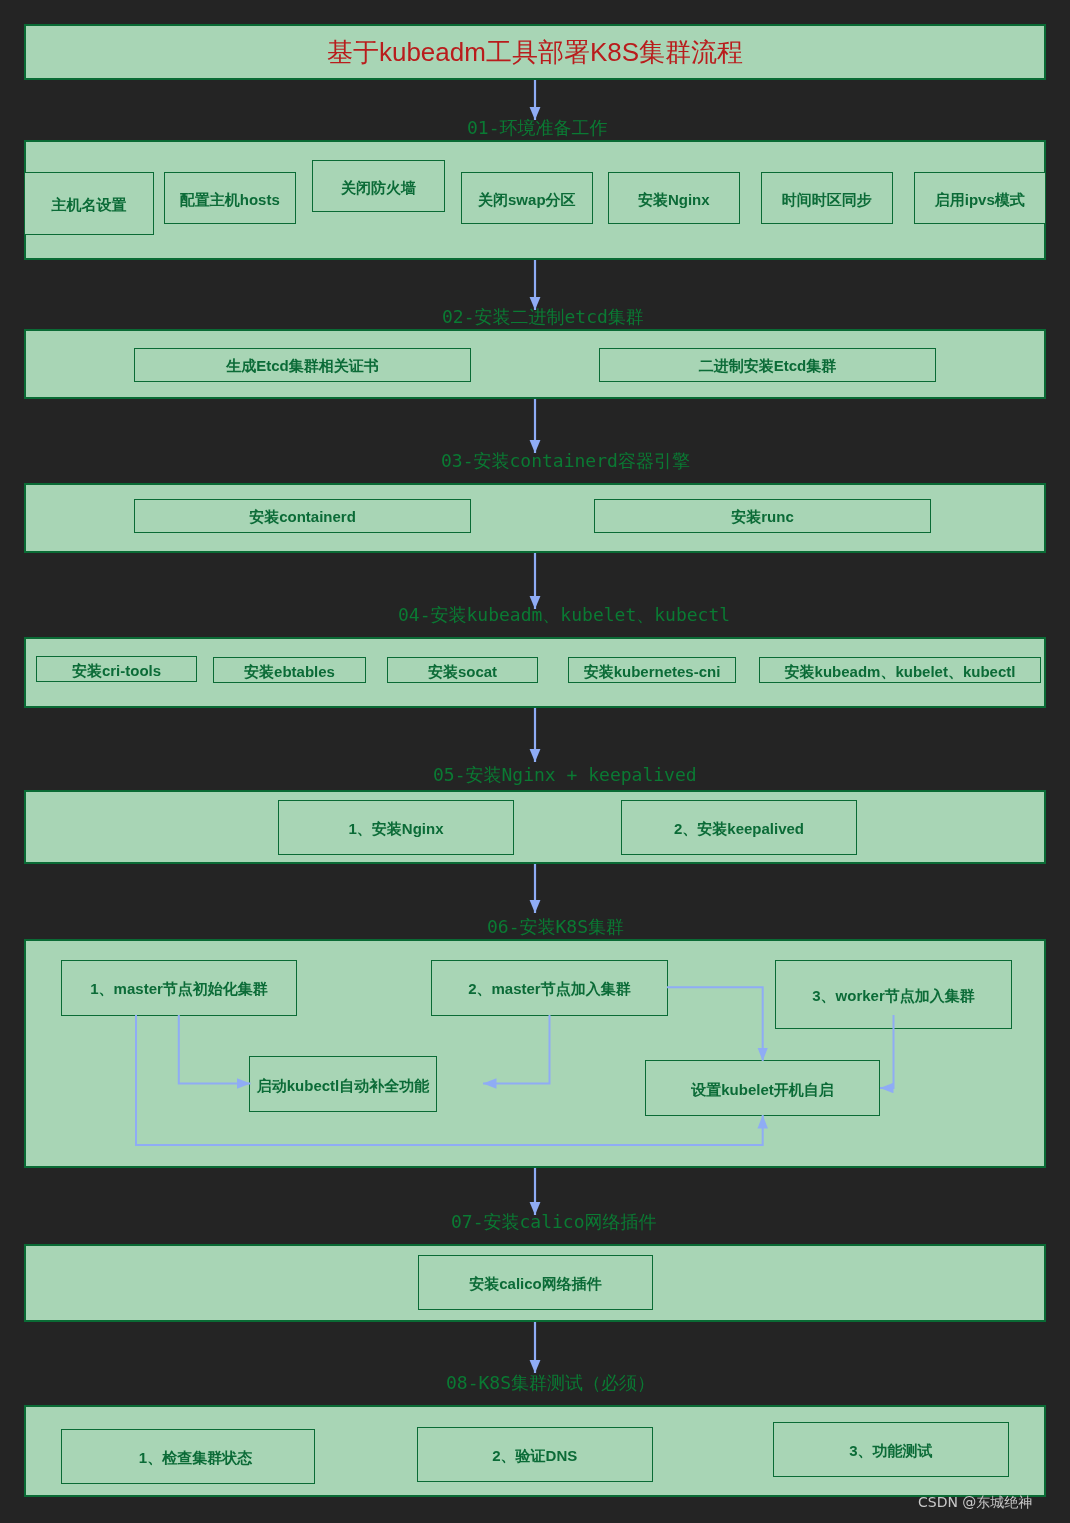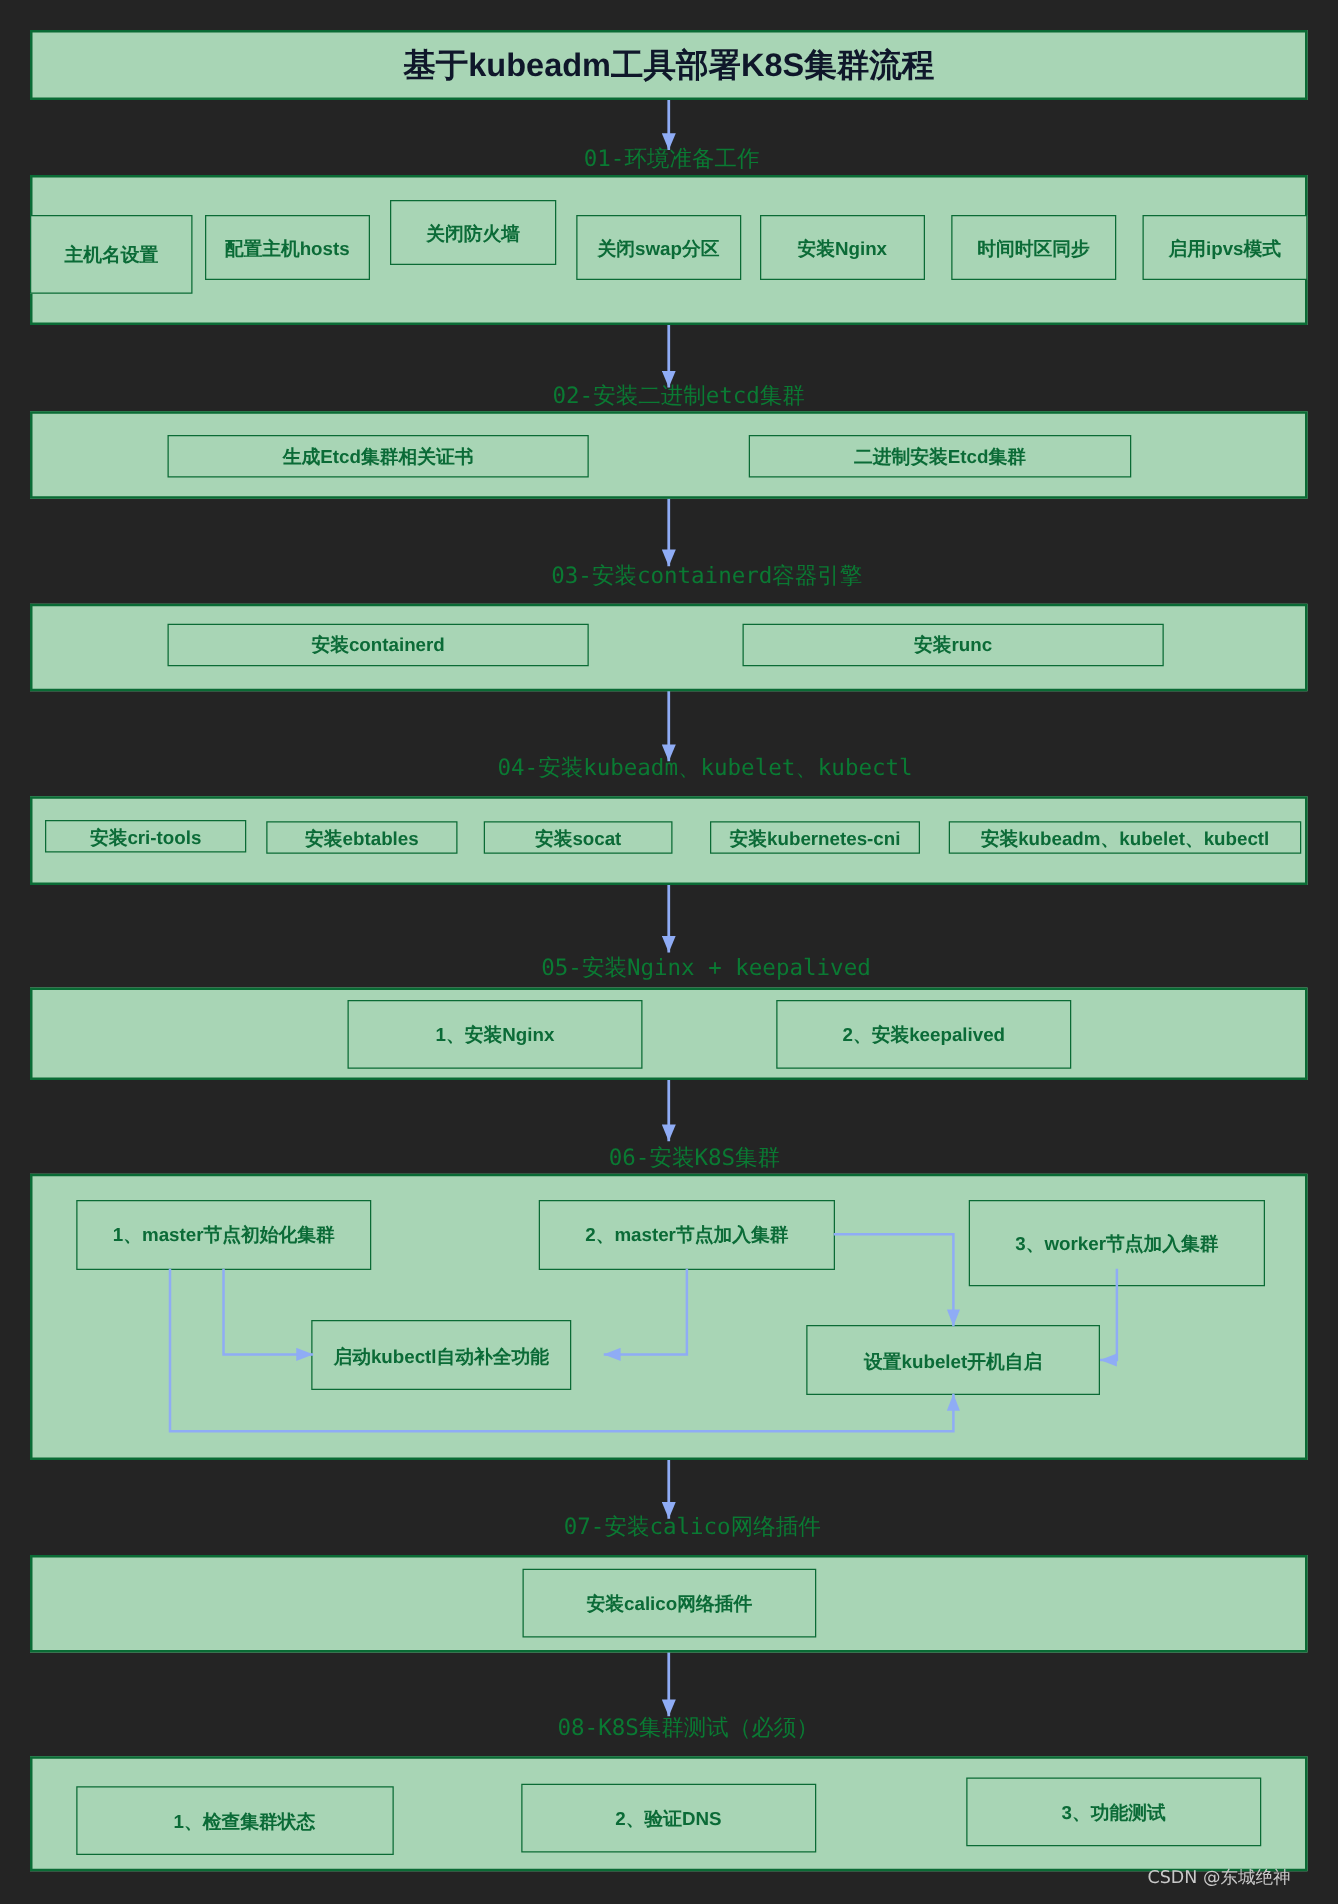--- a/index.html
+++ b/index.html
@@ -7,23 +7,23 @@
   body{width:1070px;height:1523px;background:#242424;overflow:hidden;
        font-family:"DejaVu Sans",sans-serif;}
   #canvas{position:relative;width:1070px;height:1523px;}
   .sub{position:absolute;background:#a8d5b5;border:2px solid #0a6b35;box-sizing:border-box;}
   .node{position:absolute;background:#a8d5b5;border:1.7px solid #0a6b35;box-sizing:border-box;
         display:flex;align-items:center;justify-content:center;color:#0b6b37;
         padding-top:2px;
         font-family:"Liberation Sans",sans-serif;
         font-size:15px;font-weight:bold;line-height:1;letter-spacing:0px;}
   .title{position:absolute;background:#a8d5b5;border:2px solid #0a6b35;box-sizing:border-box;
-         display:flex;align-items:center;justify-content:center;color:#0f172a;
+         display:flex;align-items:center;justify-content:center;color:#b91c1c;
          font-family:"Liberation Sans",sans-serif;
-         font-weight:bold;font-size:26px;line-height:1;}
+         font-weight:normal;font-size:26px;line-height:1;}
   .slabel{position:absolute;color:#0a7a33;font-size:18px;white-space:nowrap;
           font-family:"DejaVu Sans Mono",monospace;line-height:1;
           }
   .wm{position:absolute;color:#c9c9c9;font-size:14px;white-space:nowrap;line-height:1;}
   svg.arrows{position:absolute;left:0;top:0;width:1070px;height:1523px;pointer-events:none;}
 </style>
 </head>
 <body>
 
 <div id="canvas">
@@ -57,21 +57,21 @@
   <div class="node" style="left:164px;top:172px;width:131.5px;height:52.2px;">配置主机hosts</div>
   <div class="node" style="left:312.3px;top:160px;width:132.4px;height:52.2px;">关闭防火墙</div>
   <div class="node" style="left:460.6px;top:172px;width:132.4px;height:52.2px;">关闭swap分区</div>
   <div class="node" style="left:607.6px;top:172px;width:132.4px;height:52.2px;">安装Nginx</div>
   <div class="node" style="left:760.6px;top:172px;width:132.4px;height:52.2px;">时间时区同步</div>
   <div class="node" style="left:913.6px;top:172px;width:132.4px;height:52.2px;">启用ipvs模式</div>
 
   <div class="slabel" style="left:442px;top:308px;">02-安装二进制etcd集群</div>
   <div class="sub" style="left:24px;top:328.5px;width:1022px;height:70.5px;"></div>
   <div class="node" style="left:134px;top:348px;width:337px;height:33.5px;">生成Etcd集群相关证书</div>
-  <div class="node" style="left:599px;top:348px;width:306px;height:33.5px;">二进制安装Etcd集群</div>
+  <div class="node" style="left:599px;top:348px;width:337px;height:33.5px;">二进制安装Etcd集群</div>
 
   <div class="slabel" style="left:441px;top:452px;">03-安装containerd容器引擎</div>
   <div class="sub" style="left:24px;top:482.7px;width:1022px;height:70.4px;"></div>
   <div class="node" style="left:134px;top:499px;width:337px;height:33.5px;">安装containerd</div>
   <div class="node" style="left:594px;top:499px;width:337px;height:33.5px;">安装runc</div>
 
   <div class="slabel" style="left:398px;top:606px;">04-安装kubeadm、kubelet、kubectl</div>
   <div class="sub" style="left:24px;top:636.5px;width:1022px;height:71px;"></div>
   <div class="node" style="left:36px;top:656px;width:161px;height:26px;">安装cri-tools</div>
   <div class="node" style="left:213px;top:657px;width:153px;height:26px;">安装ebtables</div>
@@ -82,21 +82,21 @@
   <div class="slabel" style="left:433px;top:766px;">05-安装Nginx + keepalived</div>
   <div class="sub" style="left:24px;top:789.5px;width:1022px;height:74.3px;"></div>
   <div class="node" style="left:278px;top:800px;width:236px;height:55px;">1、安装Nginx</div>
   <div class="node" style="left:621px;top:800px;width:236px;height:55px;">2、安装keepalived</div>
 
   <div class="slabel" style="left:487px;top:918px;">06-安装K8S集群</div>
   <div class="sub" style="left:24px;top:938.8px;width:1022px;height:229.5px;"></div>
   <div class="node" style="left:60.9px;top:959.8px;width:236.3px;height:55.9px;">1、master节点初始化集群</div>
   <div class="node" style="left:431.3px;top:959.8px;width:236.3px;height:55.9px;">2、master节点加入集群</div>
   <div class="node" style="left:775.4px;top:959.8px;width:236.3px;height:69px;">3、worker节点加入集群</div>
-  <div class="node" style="left:249px;top:1056px;width:208px;height:56px;">启动kubectl自动补全功能</div>
+  <div class="node" style="left:249px;top:1056px;width:188px;height:56px;">启动kubectl自动补全功能</div>
   <div class="node" style="left:645px;top:1060px;width:235px;height:56px;">设置kubelet开机自启</div>
 
   <div class="slabel" style="left:451px;top:1213px;">07-安装calico网络插件</div>
   <div class="sub" style="left:24px;top:1244px;width:1022px;height:78.3px;"></div>
   <div class="node" style="left:418px;top:1255px;width:235px;height:55px;">安装calico网络插件</div>
 
   <div class="slabel" style="left:446px;top:1374px;">08-K8S集群测试（必须）</div>
   <div class="sub" style="left:24px;top:1404.6px;width:1022px;height:92.4px;"></div>
   <div class="node" style="left:61px;top:1429px;width:254px;height:55.1px;padding-left:15px;">1、检查集群状态</div>
   <div class="node" style="left:417px;top:1426.6px;width:235.6px;height:55px;">2、验证DNS</div>

